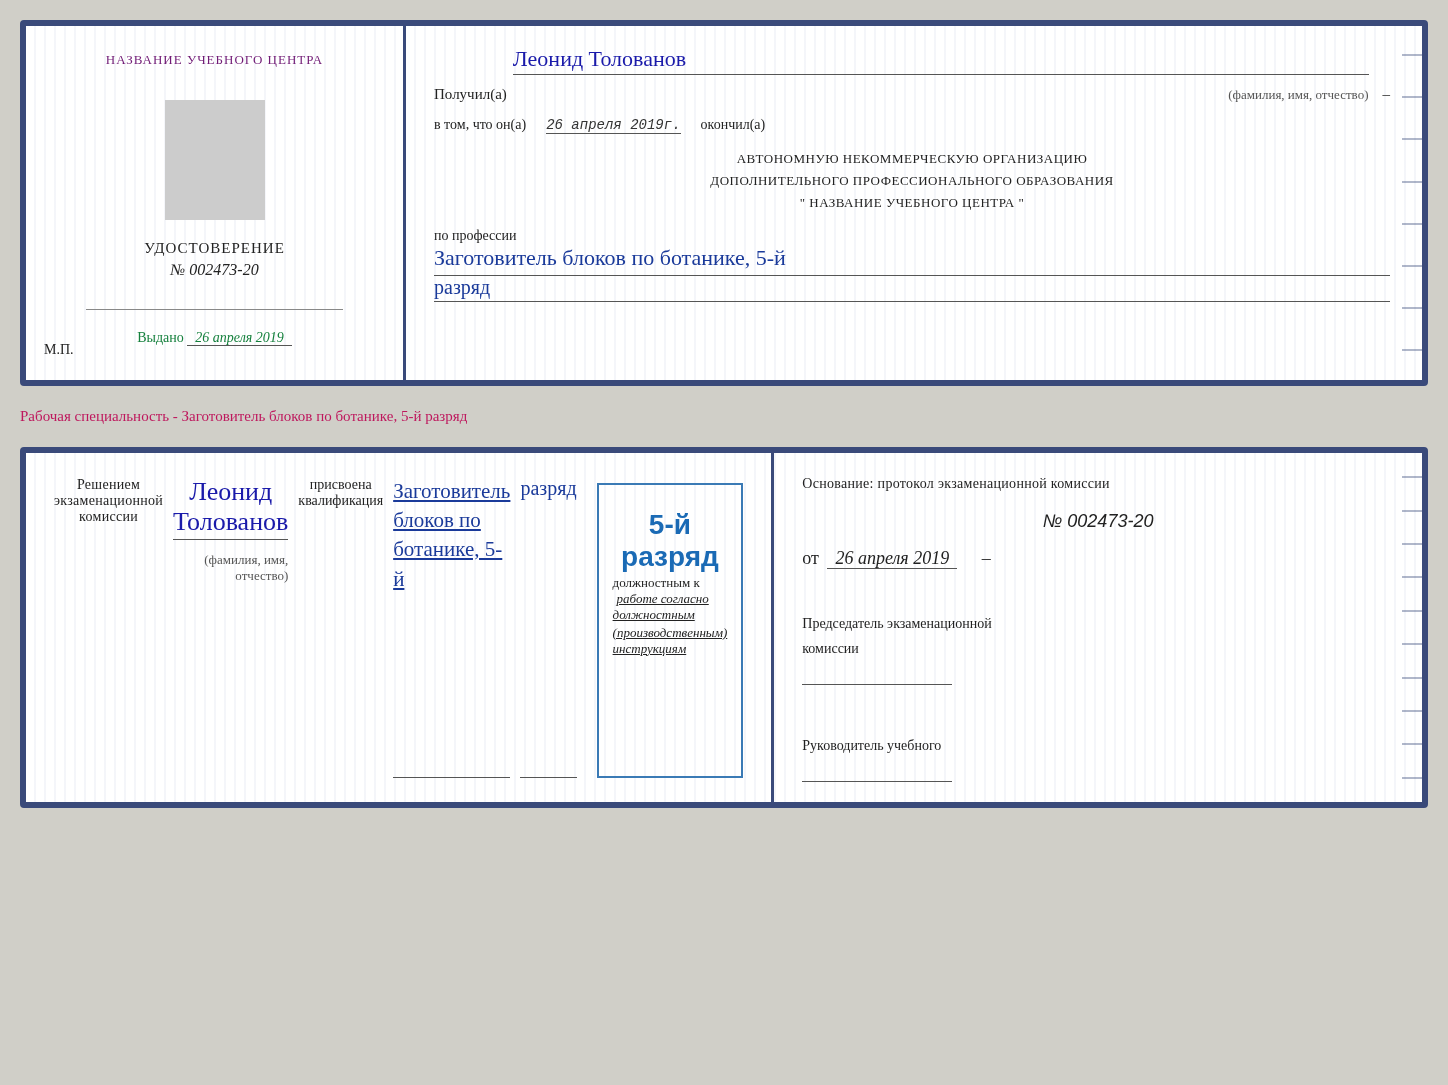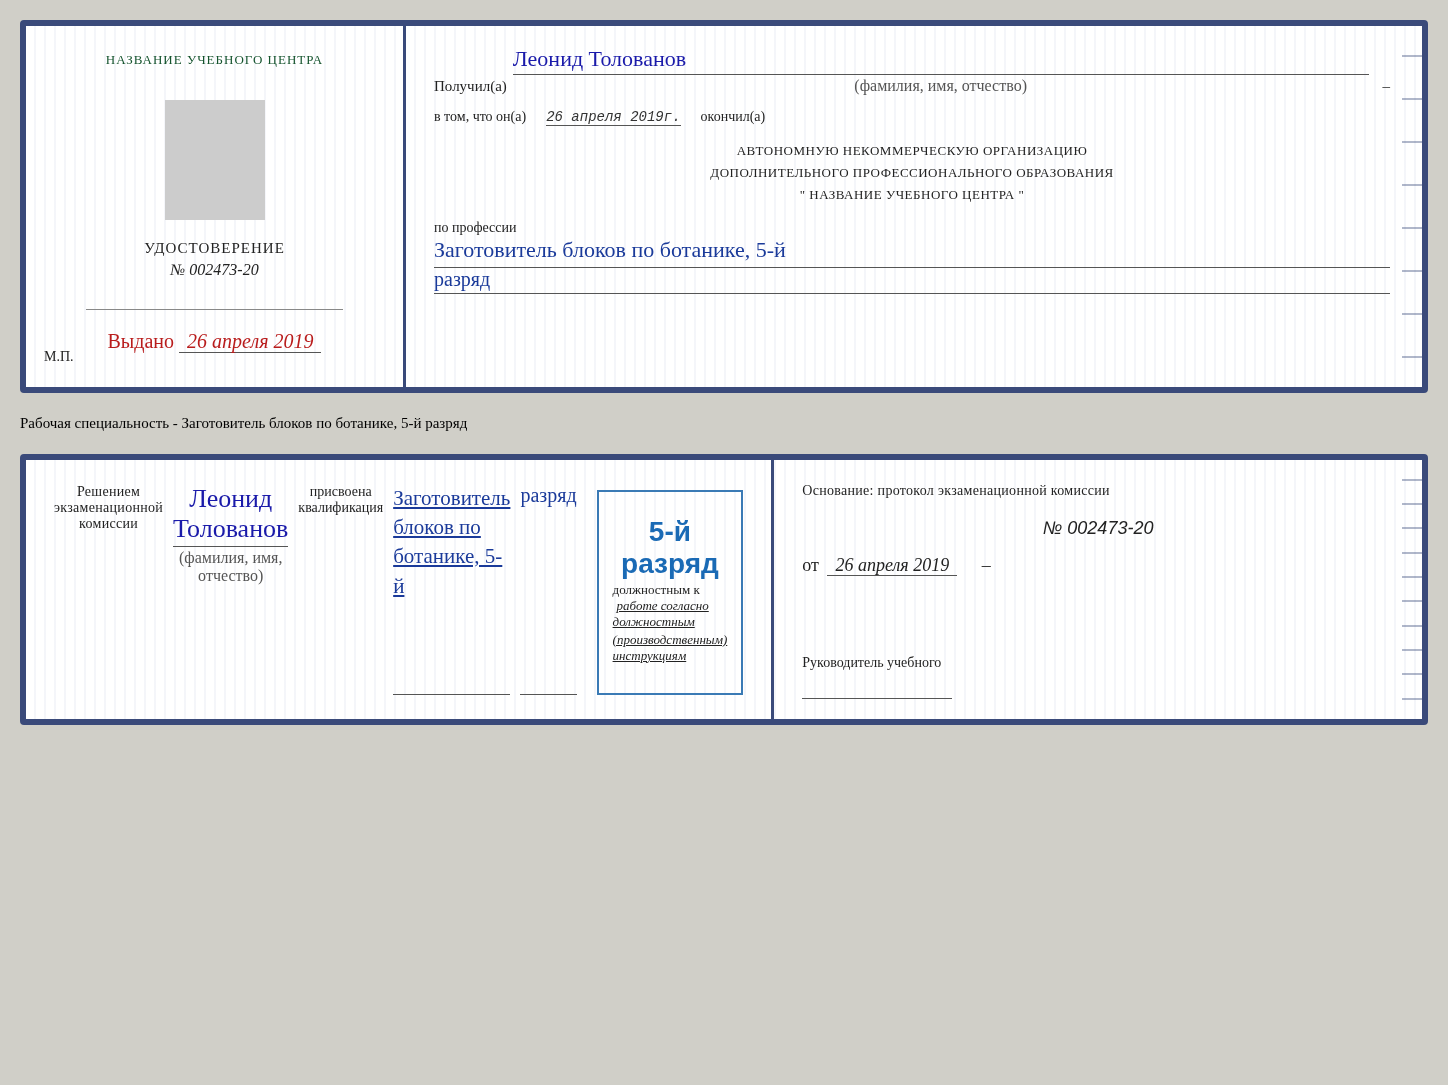--- a/index.html
+++ b/index.html
@@ -79,21 +79,21 @@
       background: #3a4a7a;
       opacity: 0.4;
     }
 
     .title-training-center {
       font-size: 13px;
       letter-spacing: 1px;
       text-transform: uppercase;
       text-align: center;
       margin-bottom: 30px;
-      color: #14532d;
+      color: #701a75;
       line-height: 1.5;
     }
 
     .photo-placeholder {
       width: 100px;
       height: 120px;
       background: #ccc;
       margin-bottom: 20px;
       flex-shrink: 0;
     }
@@ -109,22 +109,22 @@
 
     .number-label {
       font-size: 16px;
       text-align: center;
       color: #222;
       margin-bottom: 30px;
       font-style: italic;
     }
 
     .vydano-line {
-      font-size: 20px;
-      color: #b91c1c;
+      font-size: 14px;
+      color: #15803d;
       text-align: center;
       margin-top: auto;
       margin-bottom: 10px;
     }
 
     .mp-label {
       font-size: 14px;
       color: #222;
       position: absolute;
       bottom: 22px;
@@ -147,24 +147,24 @@
       font-family: 'Brush Script MT', cursive, 'Times New Roman';
       font-size: 22px;
       color: #1a1aaa;
       border-bottom: 1px solid #555;
       padding-bottom: 2px;
       flex: 1;
       min-width: 200px;
     }
 
     .fio-subtitle {
-      font-size: 16px;
+      font-size: 13px;
       color: #555;
-      text-align: center;
-      margin-top: 2px;
+      text-align: right;
+      margin-top: 12px;
     }
 
     .fio-container {
       display: flex;
       flex-direction: column;
       flex: 1;
     }
 
     .v-tom-row {
       font-size: 14px;
@@ -213,21 +213,21 @@
       font-size: 20px;
       color: #1a3a9a;
       border-bottom: 1px solid #555;
       display: block;
       padding-bottom: 2px;
     }
 
     
     .separator-label {
       font-size: 15px;
-      color: #000000;
+      color: #be185d;
       padding: 6px 0;
     }
 
     
     .bottom-panel-left {
       flex: 0 0 450px;
       border-right: 3px solid #3a4a7a;
       padding: 24px 28px;
       display: flex;
       flex-direction: row;
@@ -467,20 +467,25 @@
       <div class="protocol-number">№ 002473-20</div>
 
       <div class="ot-date">
         <span>от</span>
         <span class="ot-date-val" style="margin-left:4px;padding:0 8px;">26 апреля 2019</span>
         <span style="margin-left:20px;color:#333;">–</span>
       </div>
 
       <div style="height:10px;"></div>
 
+      <div class="podpis-block">
+        <div>Председатель экзаменационной</div>
+        <div>комиссии</div>
+        <span class="podpis-line"></span>
+      </div>
 
       <div style="height:16px;"></div>
 
       <div class="podpis-block">
         <div>Руководитель учебного</div>
         <span class="podpis-line"></span>
       </div>
 
       <div class="side-bars">
         <div class="side-bar-line"></div>

